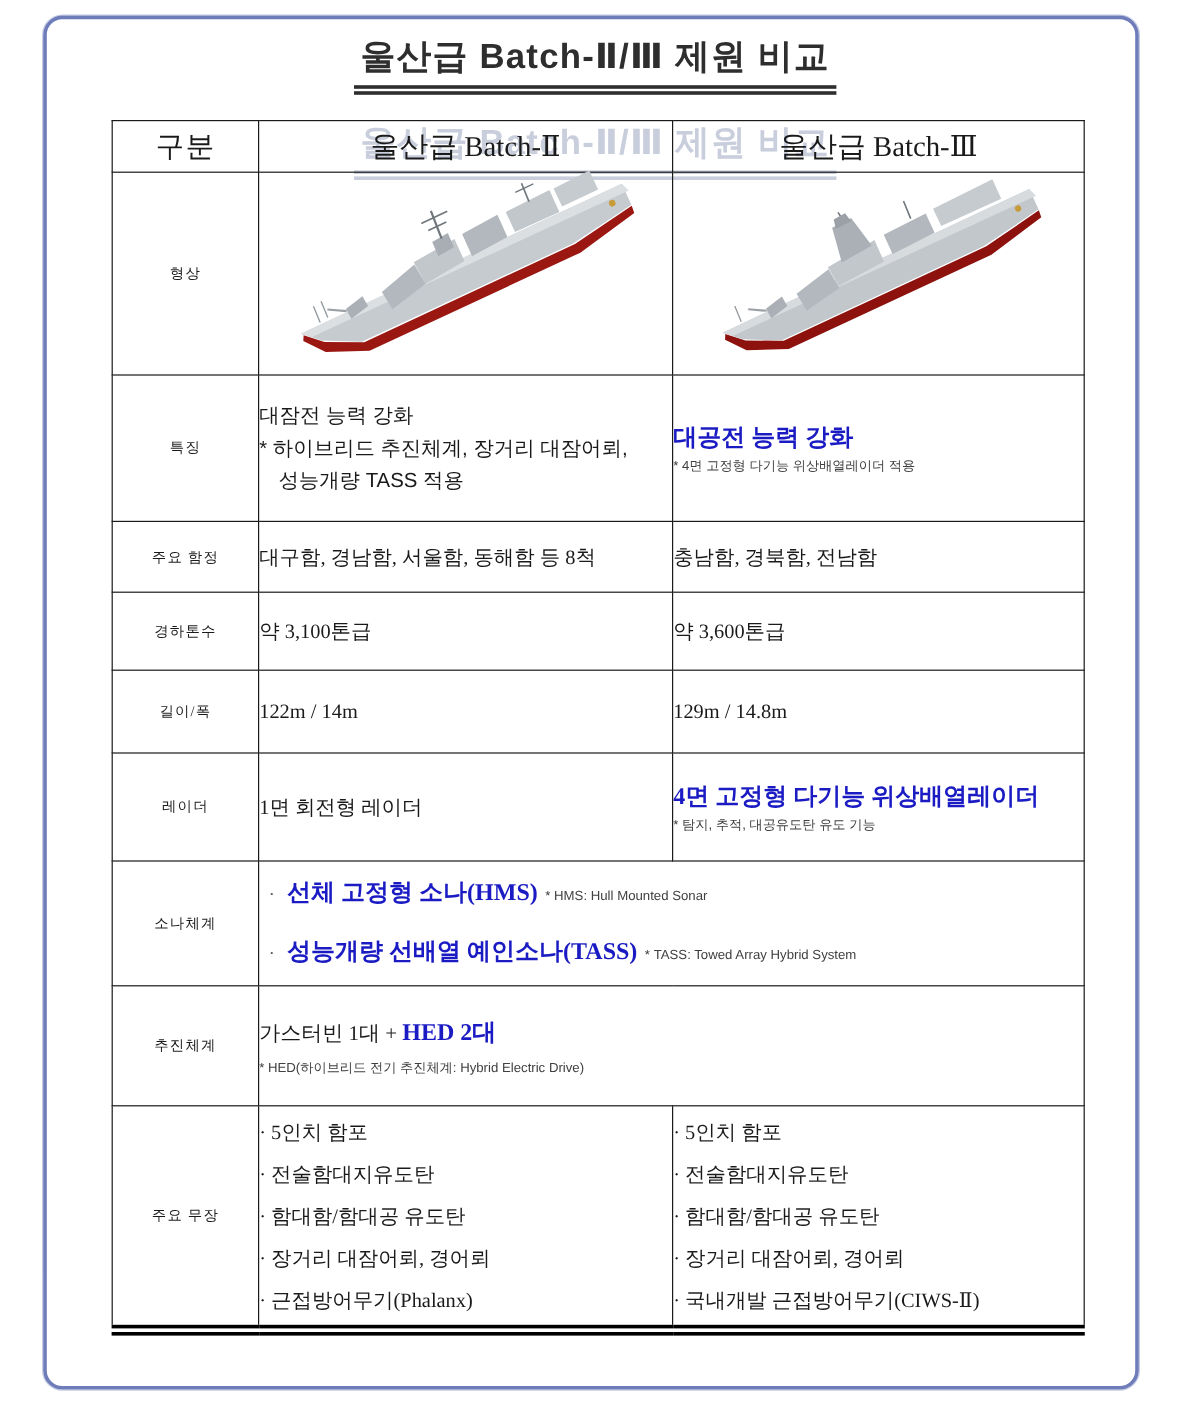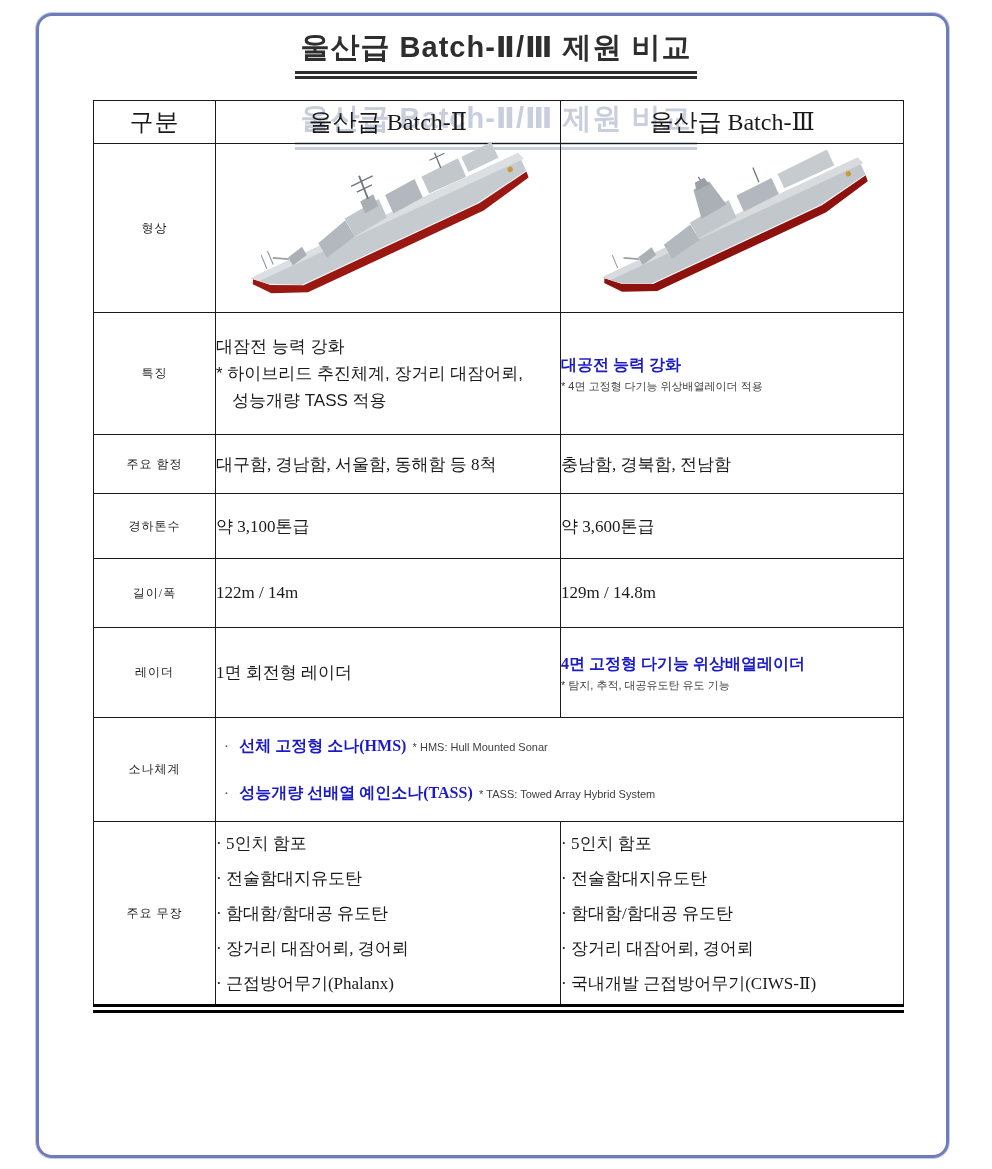--- a/index.html
+++ b/index.html
@@ -39,21 +39,21 @@
   tr.r-ships td{height:58px;}
   tr.r-tonnage td{height:64px;}
   tr.r-dims td{height:68px;}
   tr.r-radar td{height:89px;}
   tr.r-sonar td{height:103px;}
   tr.r-prop td{height:99px;}
   tr.r-arms td{height:182px;}
   tr.r-arms td{border-bottom:9px double #000;}
   td.lbl{text-align:center;font-size:12px;letter-spacing:1px;}
   td.data{padding:4px 8px 4px 12px;font-size:17px;text-align:left;}
-  .blue-lg{color:#1b1bc4;font-weight:bold;font-size:16px;}
+  .blue-lg{color:#1b1bc4;font-weight:bold;font-size:20px;}
   .green{color:#404040;font-family:"Liberation Sans","DejaVu Sans",sans-serif;font-size:11px;}
   .sansy{font-family:"Liberation Sans","DejaVu Sans",sans-serif;font-size:16.5px;}
   .line{display:block;line-height:1.6;}
   .indent{margin-left:16px;}
   .sonar-line{display:block;line-height:46px;padding-left:8px;white-space:nowrap;}
   .sonar-line .bullet{color:#555;margin-right:6px;font-size:15px;}
   .sonar-line .note-gap{margin-left:2px;}
   .prop-cell{text-align:center;}
   .prop-l1{display:block;line-height:1.9;font-size:17.5px;}
   .prop-l2{display:block;line-height:1.9;}
@@ -211,20 +211,30 @@
         <span class="green note-gap">* HMS: Hull Mounted Sonar</span>
       </span>
       <span class="sonar-line">
         <span class="bullet">·</span>
         <span class="blue-lg">성능개량 선배열 예인소나(TASS)</span>
         <span class="green note-gap">* TASS: Towed Array Hybrid System</span>
       </span>
     </td>
   </tr>
 
+  <tr class="r-prop">
+    <td class="lbl">추진체계</td>
+    <td class="data prop-cell" colspan="2">
+      <span class="prop-l1">
+        <span>가스터빈 1대 + </span>
+        <span class="blue-lg">HED 2대</span>
+      </span>
+      <span class="prop-l2 green">* HED(하이브리드 전기 추진체계: Hybrid Electric Drive)</span>
+    </td>
+  </tr>
 
   <tr class="r-arms">
     <td class="lbl">주요 무장</td>
     <td class="data">
       <span class="arm-line">· 5인치 함포</span>
       <span class="arm-line">· 전술함대지유도탄</span>
       <span class="arm-line">· 함대함/함대공 유도탄</span>
       <span class="arm-line">· 장거리 대잠어뢰, 경어뢰</span>
       <span class="arm-line">· 근접방어무기(Phalanx)</span>
     </td>

